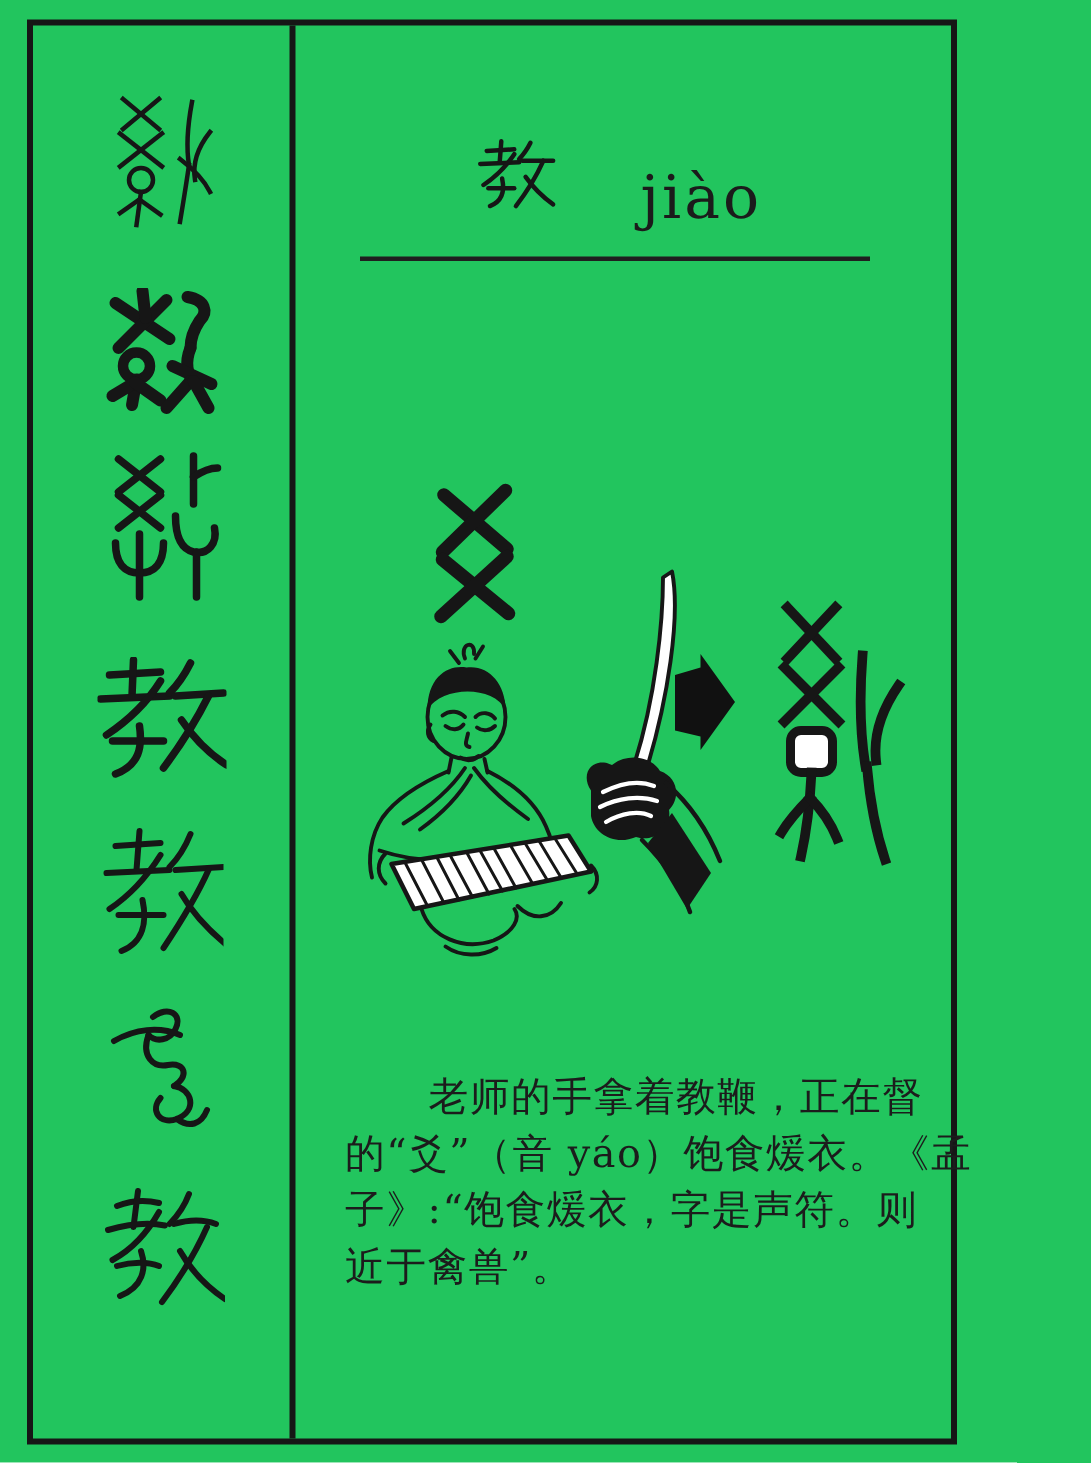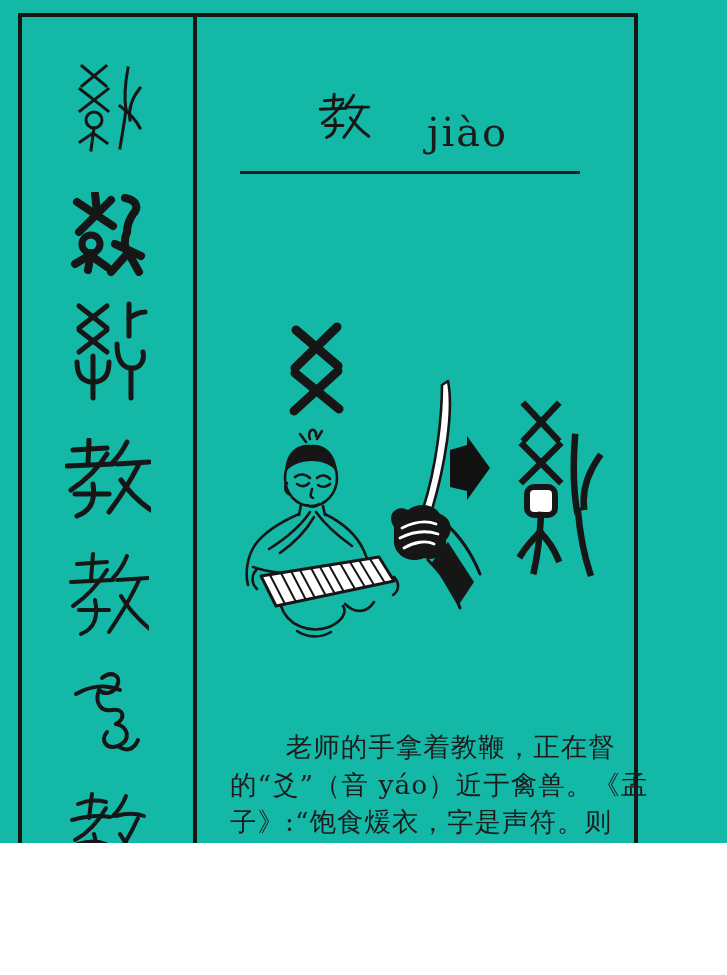--- a/index.html
+++ b/index.html
@@ -1,31 +1,31 @@
 <!DOCTYPE html>
 <html><head>
 <meta charset="utf-8">
 <style>
   html,body{margin:0;padding:0;background:#ffffff;}
-  .canvas{position:relative;width:727px;height:843px;background:#14b8a6;overflow:hidden;
+  .canvas{position:relative;width:727px;height:975px;background:#22c55e;overflow:hidden;
           font-family:"DejaVu Serif","Liberation Serif",serif;color:#1a1a1a;}
   .frame{position:absolute;left:18px;top:13px;width:620px;height:950px;
          box-sizing:border-box;border:4px solid #161616;display:flex;}
   .sidebar{position:relative;width:171px;box-sizing:content-box;
            border-right:4px solid #161616;flex:none;}
   .glyph{position:absolute;left:50%;transform:translateX(-50%);}
   .entry{position:relative;flex:1;}
   .title-char{position:absolute;left:121px;top:73px;width:54px;height:58px;}
   .pinyin{position:absolute;left:230px;top:92px;font-size:40px;letter-spacing:2px;color:#1b1b1b;}
   .rule{position:absolute;left:43px;top:154px;width:340px;height:3px;background:#1f1f1f;}
   .illustration{position:absolute;left:0;top:298px;}
   .paragraph{position:absolute;left:33px;top:696px;width:384px;
              font-size:26.5px;line-height:37.5px;letter-spacing:1px;color:#1c1c1c;}
   .paragraph .line{white-space:nowrap;}
-  .paragraph .indent{text-indent:2.1em;margin-top:15px;}
+  .paragraph .indent{text-indent:2.1em;}
   svg{display:block;}
   .ink{stroke:#161616;fill:none;stroke-linecap:round;stroke-linejoin:round;}
   .inksq{stroke:#161616;fill:none;stroke-linecap:square;stroke-linejoin:miter;}
   .fill{fill:#161616;stroke:none;}
 </style>
 </head>
 <body>
 
 <div class="canvas">
   <div class="frame">
@@ -254,19 +254,20 @@
           <path d="M324,240 C330,230 337,223 343,217"></path>
           <path d="M343,217 C351,225 357,234 361,244"></path>
           <path d="M378,122 C376,148 376,172 380,196"></path>
           <path d="M402,142 C391,158 385,174 387,192"></path>
           <path d="M381,196 C383,220 387,240 393,258"></path>
         </g>
       </svg>
 
       <div class="paragraph">
         <div class="line indent">老师的手拿着教鞭，正在督</div>
-        <div class="line">的“爻”（音 yáo）近于禽兽。《孟</div>
+        <div class="line">的“爻”（音 yáo）饱食煖衣。《孟</div>
         <div class="line">子》:“饱食煖衣，字是声符。则</div>
+        <div class="line">近于禽兽”。</div>
       </div>
 
     </main>
   </div>
 </div>
 
 </body></html>

